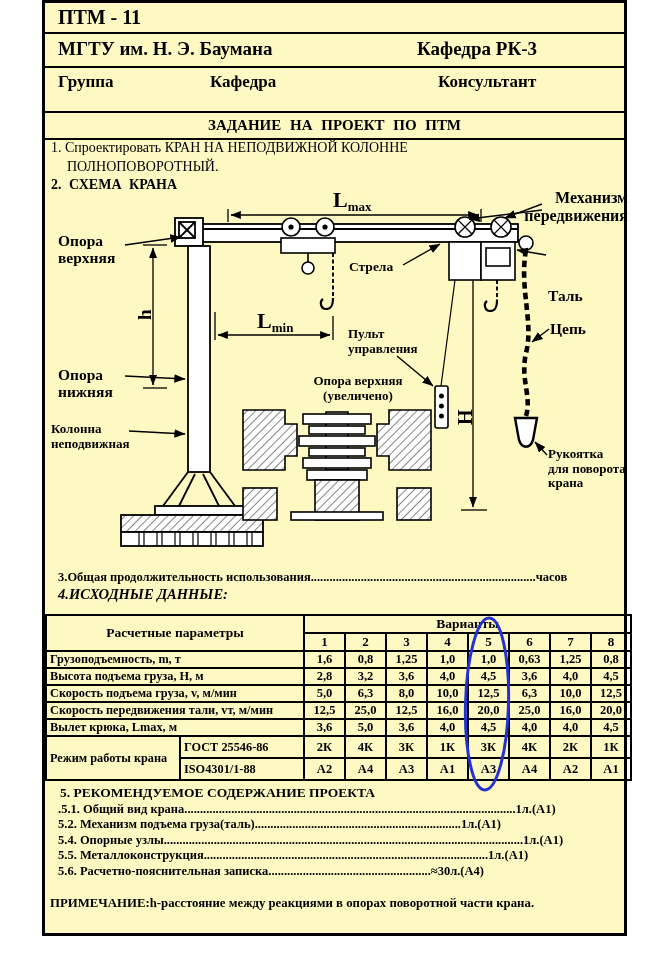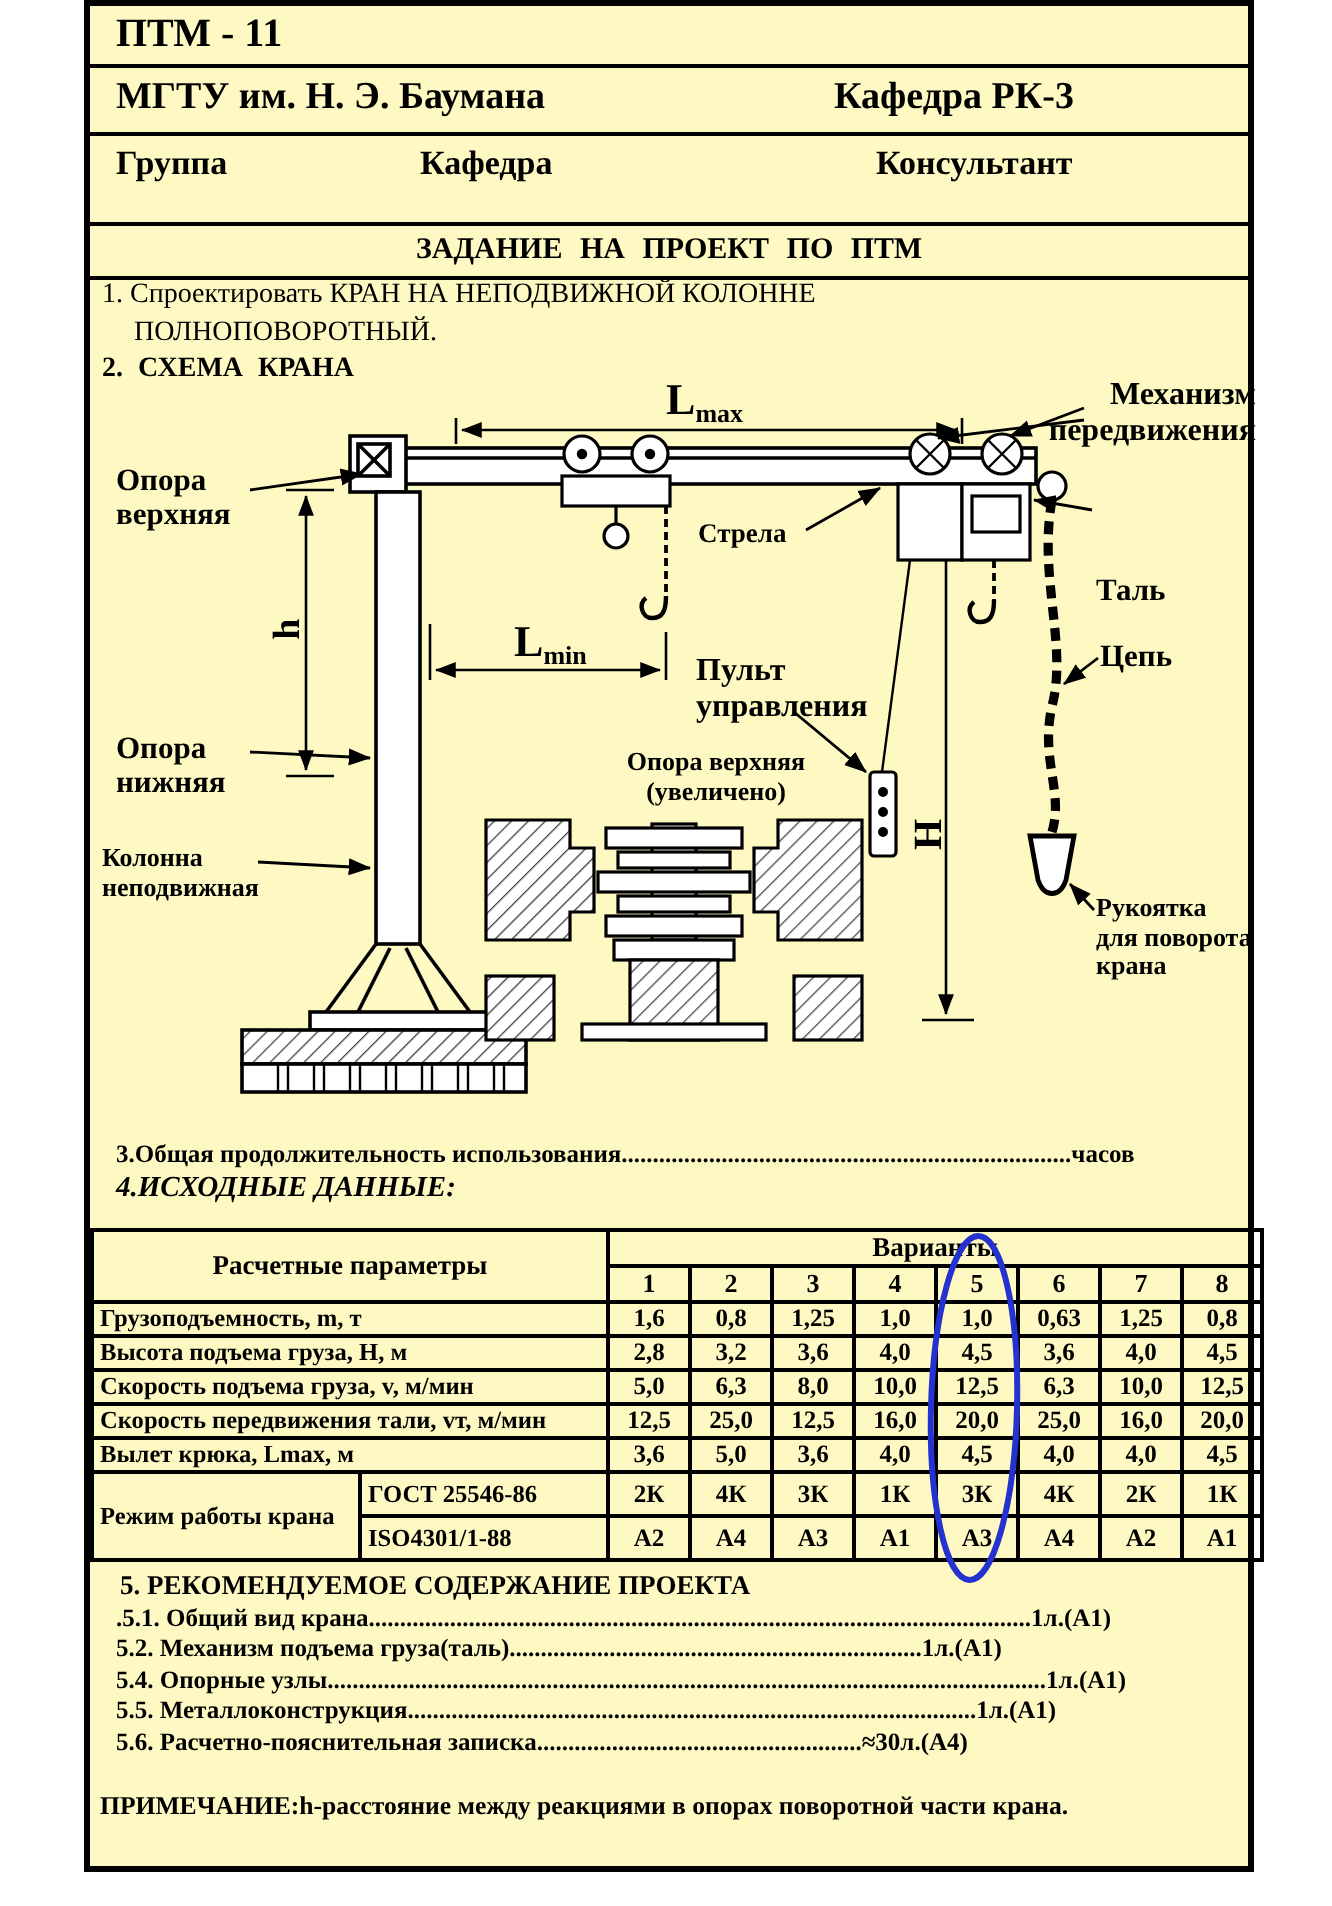--- a/index.html
+++ b/index.html
@@ -199,21 +199,21 @@
       <div>верхняя</div>
     </div>
     <div class="dlbl" style="left:503px; top:59px; font-size:15.5px;margin-top:40px;">Таль</div>
     <div class="dlbl" style="left:304px; top:71px; font-size:13.5px;">Стрела</div>
     <div class="dlbl" style="left:94px; top:116px;">
       <span class="rot90" style="font-size:19px;">h</span>
     </div>
     <div class="dlbl" style="left:212px; top:121px;">
       <span class="dim-big">L</span><span class="dim-sub">min</span>
     </div>
-    <div class="dlbl" style="left:303px; top:139px; font-size:16px;">
+    <div class="dlbl" style="left:303px; top:139px; font-size:13px;">
       <div>Пульт</div>
       <div>управления</div>
     </div>
     <div class="dlbl" style="left:505px; top:132px; font-size:15.5px;">Цепь</div>
     <div class="dlbl" style="left:13px; top:178px; font-size:15.5px;">
       <div>Опора</div>
       <div>нижняя</div>
     </div>
     <div class="dlbl" style="left:255px; top:186px; width:116px; text-align:center; font-size:13px;">
       <div>Опора верхняя</div>

